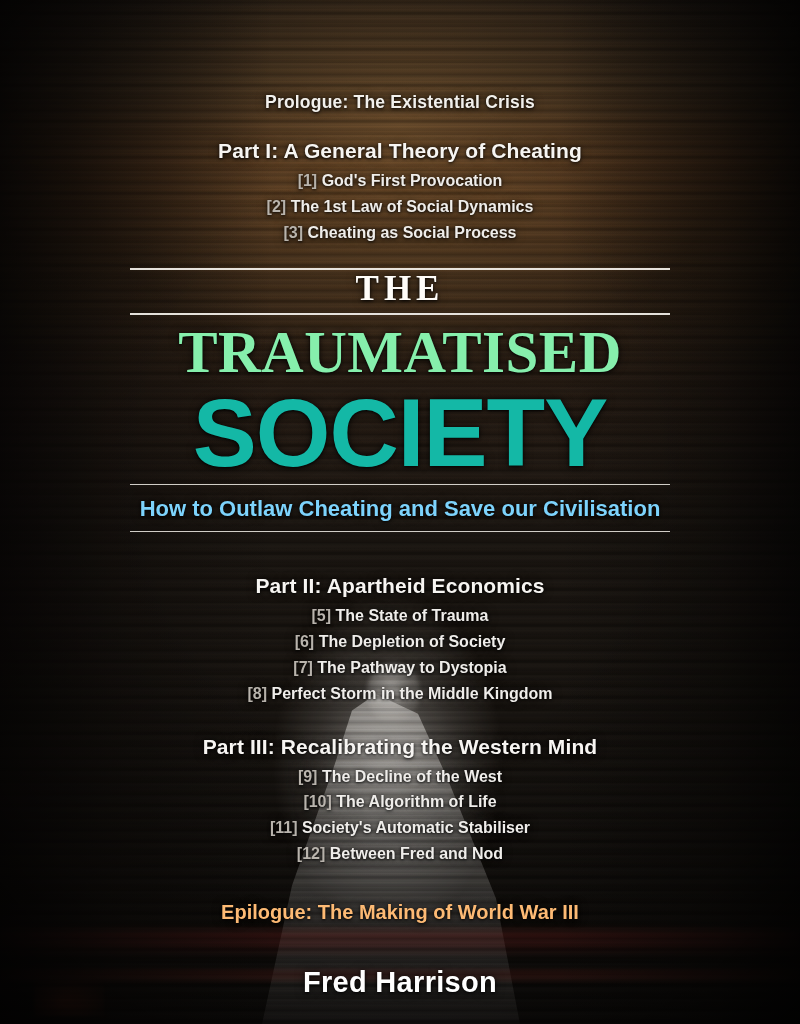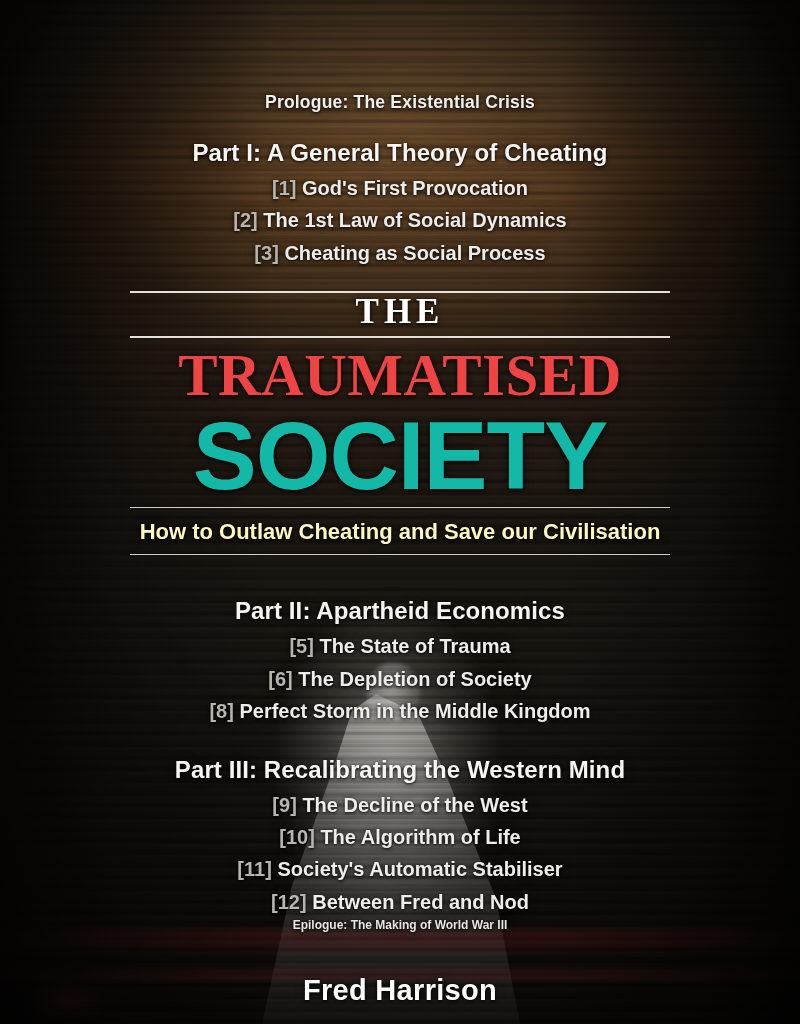--- a/index.html
+++ b/index.html
@@ -153,28 +153,28 @@
   .prologue {
     margin-top: 92px;
     font-size: 17.5px;
     font-weight: bold;
     letter-spacing: 0.2px;
     color: #f2f0ec;
   }
 
   .part-block { margin-top: 0; }
   .part-title {
-    font-size: 24px;
+    font-size: 21px;
     font-weight: bold;
     color: #f7f5f2;
     letter-spacing: 0.1px;
   }
   .part-1 { margin-top: 26px; }
   .chapter {
-    font-size: 20px;
+    font-size: 16px;
     font-weight: bold;
     color: #efedea;
     line-height: 1.62;
     white-space: nowrap;
   }
   .chapter .num {
     color: #b9b4ad;
     font-weight: bold;
   }
   .chapter-list { margin-top: 5px; }
@@ -205,46 +205,47 @@
     padding: 1px 0 7px 0;
     color: #fffdf9;
   }
   .traumatised {
     font-family: "Liberation Serif", serif;
     font-size: 59px;
     font-weight: bold;
     letter-spacing: 0.5px;
     line-height: 1.0;
     padding: 8px 0 4px 0;
-    color: #ef4444;
+    color: #86efac;
   }
   .society {
     font-size: 96px;
     font-weight: bold;
     letter-spacing: -1px;
     line-height: 0.94;
     padding: 2px 0 6px 0;
     color: #14b8a6;
   }
   .subtitle {
     font-size: 22px;
     font-weight: bold;
     line-height: 1.5;
     padding: 7px 0 6px 0;
-    color: #fef9c3;
+    color: #7dd3fc;
     white-space: nowrap;
   }
 
   .part-2 { margin-top: 42px; }
   .part-3 { margin-top: 28px; }
 
   .epilogue {
-    font-size: 12px;
-    font-weight: bold;
-    color: #e5e5e5;
+    margin-top: 34px;
+    font-size: 20px;
+    font-weight: bold;
+    color: #fdba74;
   }
 
   .author {
     margin-top: 42px;
     font-size: 29px;
     font-weight: bold;
     letter-spacing: 0.3px;
     color: #ffffff;
     text-align: center;
   }
@@ -304,20 +305,24 @@
       <div class="chapter-list">
         <div class="chapter">
           <span class="num">[5]</span>
           <span>The State of Trauma</span>
         </div>
         <div class="chapter">
           <span class="num">[6]</span>
           <span>The Depletion of Society</span>
         </div>
         <div class="chapter">
+          <span class="num">[7]</span>
+          <span>The Pathway to Dystopia</span>
+        </div>
+        <div class="chapter">
           <span class="num">[8]</span>
           <span>Perfect Storm in the Middle Kingdom</span>
         </div>
       </div>
     </div>
 
     <div class="part-block part-3">
       <div class="part-title">Part III: Recalibrating the Western Mind</div>
       <div class="chapter-list">
         <div class="chapter">

